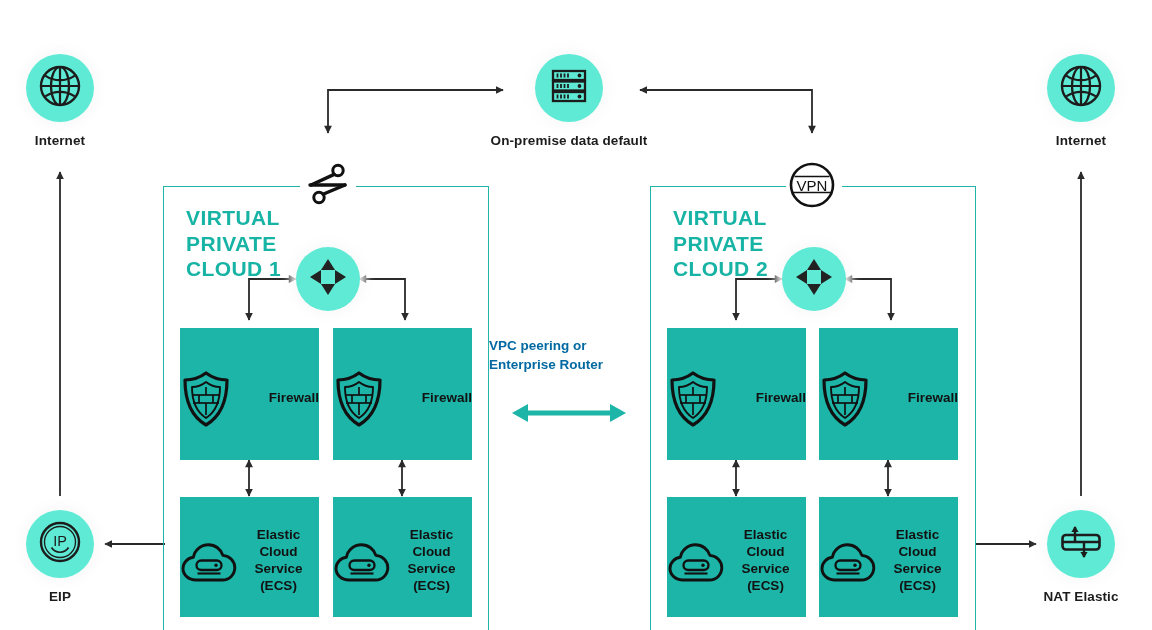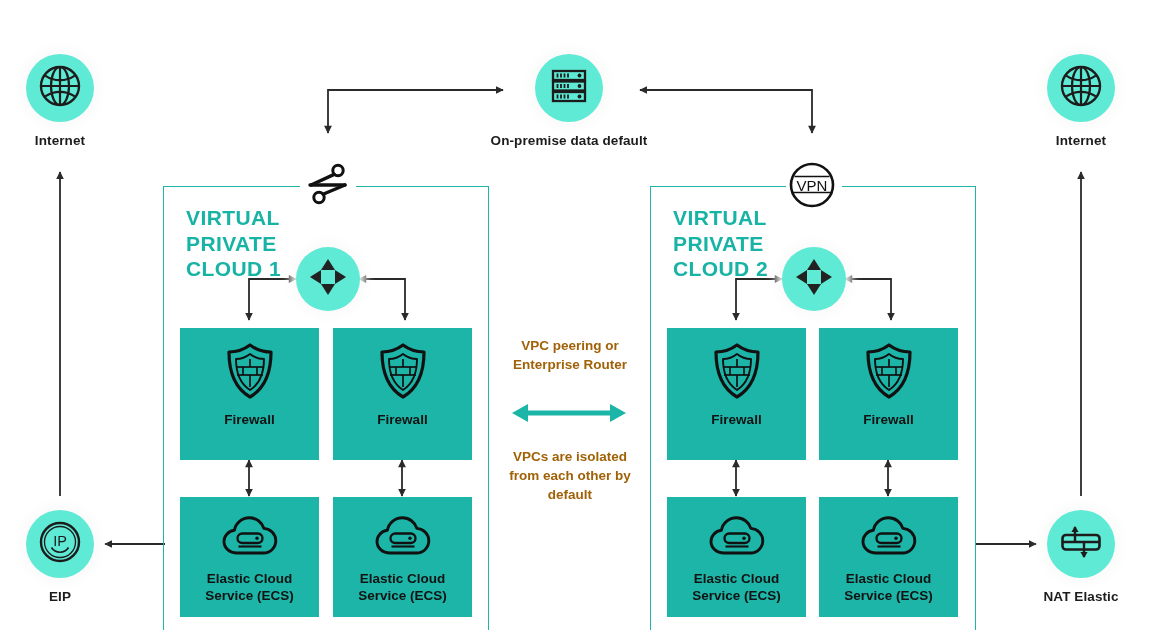--- a/index.html
+++ b/index.html
@@ -74,47 +74,46 @@
     position: absolute;
     background: #ffffff;
     height: 6px;
   }
 
   
   .tile {
     position: absolute;
     background: #1cb5a7;
     display: flex;
-    flex-direction: column;
+    flex-direction: row;
     align-items: center;
-    justify-content: flex-start;
+    justify-content: space-between;
     box-sizing: border-box;
   }
   .tile-icon {
     margin-top: 14px;
   }
   .tile-label {
     margin-top: 8px;
     font-size: 13.5px;
     font-weight: bold;
     line-height: 1.25;
     text-align: center;
     color: #121212;
     white-space: pre-line;
   }
   .tile.ecs .tile-icon { margin-top: 18px; }
 
   
   .center-text {
     position: absolute;
-    text-align: center;
     font-size: 13.5px;
     font-weight: bold;
     line-height: 1.42;
-    color: #a16207;
+    color: #0369a1;
     white-space: pre-line;
   }
 
   svg.arrows {
     position: absolute;
     left: 0;
     top: 0;
     pointer-events: none;
   }
 </style>
@@ -455,17 +454,14 @@
         <circle cx="36" cy="23.2" r="1.7" fill="#111"></circle>
         <line x1="17.5" y1="31.5" x2="40.5" y2="31.5" stroke="#111" stroke-width="2.1"></line>
       </svg>
     </span>
     <span class="tile-label">Elastic Cloud
 Service (ECS)</span>
   </div>
 
   <div class="center-text" style="left:489px; top:308px; width:162px;">VPC peering or
 Enterprise Router</div>
-  <div class="center-text" style="left:489px; top:419px; width:162px;">VPCs are isolated
-from each other by
-default</div>
 
 </div>
 
 </body></html>

